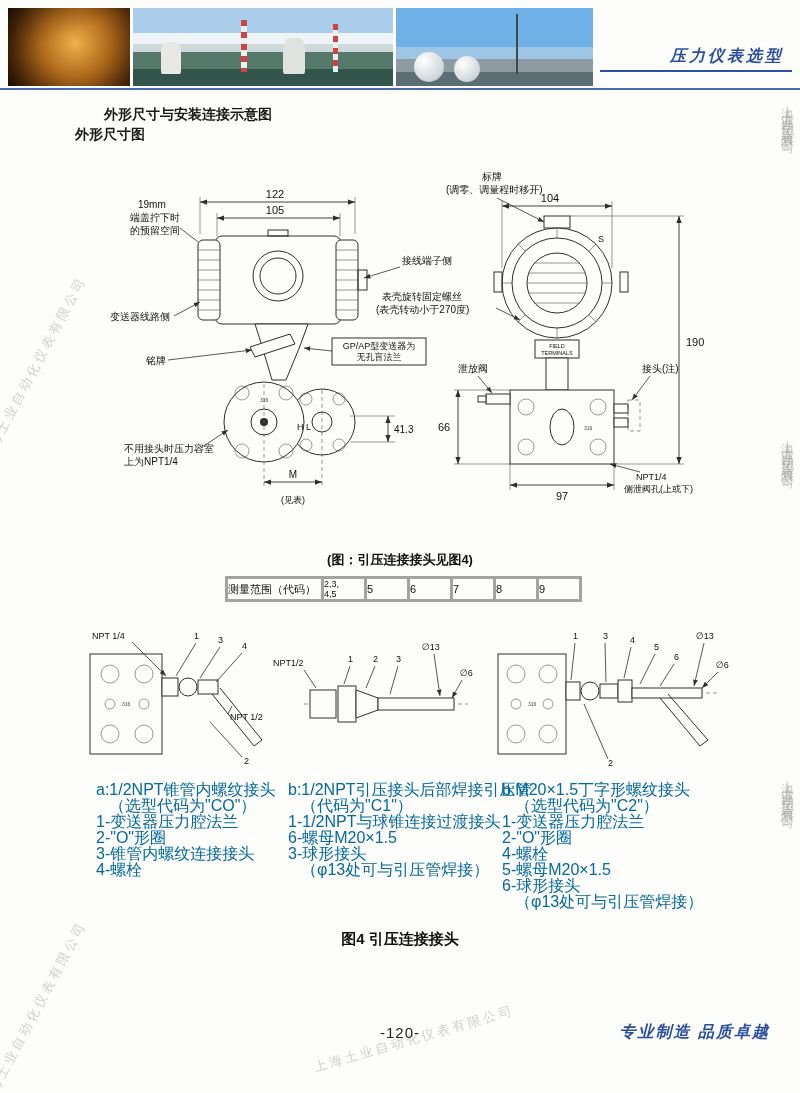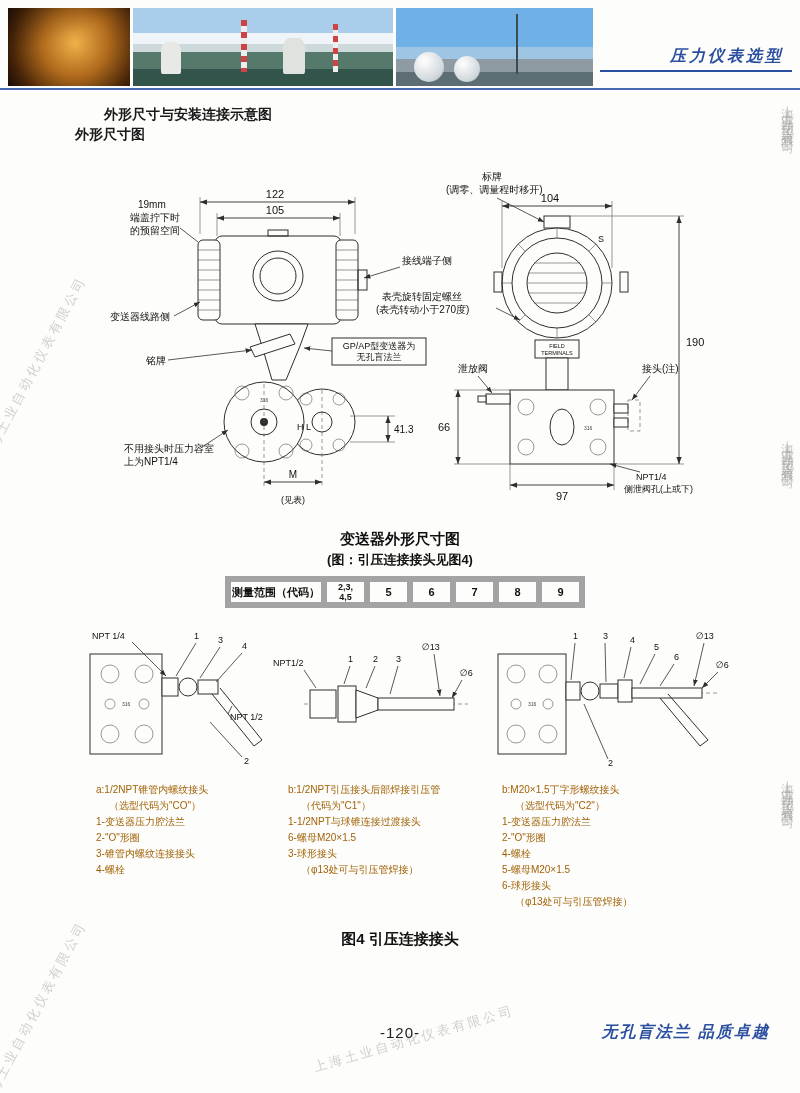--- a/index.html
+++ b/index.html
@@ -8,26 +8,26 @@
   .abs { position:absolute; }
   
   .photo { position:absolute; top:8px; height:78px; }
   .hdr-title { position:absolute; font-style:italic; font-weight:bold; font-size:16px; letter-spacing:3px; color:#2b4fa0; }
   .blue-rule { position:absolute; background:#2b4fa0; }
   
   .h-main { font-weight:bold; font-size:14px; color:#1a1a1a; }
   .cap-center { width:800px; text-align:center; color:#111; }
   
   table.size { border-collapse:collapse; }
-  table.size td { border:6px solid #a3a3a3; text-align:center; vertical-align:middle; font-size:11px; color:#111;font-weight:bold; }
+  table.size td { border:3px solid #a3a3a3; text-align:left; vertical-align:middle; font-size:11px; color:#111; }
   table.size td.hd { width:96px; font-size:11px; }
   table.size td.c { width:43px;margin-top:28px; }
   .tiny2 { font-size:9px; line-height:10px; }
   
-  .desc { position:absolute; font-size:10px; color:#a16207; }
+  .desc { position:absolute; font-size:16px; color:#0369a1; }
   .d-line { line-height:16px; white-space:nowrap; }
   .d-line.ind { padding-left:13px; }
   
   .slogan { font-style:italic; font-weight:bold; font-size:16px; letter-spacing:2px; color:#2b4fa0; }
   .pageno { font-size:15px; color:#222; letter-spacing:1px; }
   
   .wm { position:absolute; color:rgba(150,150,150,0.45); font-size:13px; letter-spacing:3px; white-space:nowrap; z-index:1; }
   .wm.vert { writing-mode:vertical-rl; }
   .content { position:absolute; inset:0; z-index:2; }
   
@@ -252,21 +252,20 @@
           <line class="thin" x1="564" y1="314" x2="564" y2="340"></line>
         <line class="dim" x1="460" y1="335" x2="564" y2="335"></line>
         <text class="t11 mid" x="512" y="350">97</text>
 
         <text class="t9" x="586" y="330">NPT1/4</text>
         <text class="t9" x="574" y="342">侧泄阀孔(上或下)</text>
         <line class="ldr" x1="590" y1="322" x2="560" y2="314" marker-end="url(#ar)"></line>
       </g>
     </svg>
 
-    <div class="abs cap-center" style="top:530px; font-weight:bold; font-size:15px;">变送器外形尺寸图</div>
     <div class="abs cap-center" style="top:551px; font-size:13px; font-weight:bold;">(图：引压连接接头见图4)</div>
 
     <table class="size abs" style="left:225px; top:576px;">
       <tbody>
           <tr>
         <td class="hd" style="height:23px;">测量范围（代码）</td>
         <td class="c">
           <div class="tiny2">2,3,</div>
           <div class="tiny2">4,5</div>
         </td>
@@ -390,16 +389,16 @@
       <div class="d-line">2-"O"形圈</div>
       <div class="d-line">4-螺栓</div>
       <div class="d-line">5-螺母M20×1.5</div>
       <div class="d-line">6-球形接头</div>
       <div class="d-line ind">（φ13处可与引压管焊接）</div>
     </div>
 
     <div class="abs cap-center" style="top:930px; font-weight:bold; font-size:15px;">图4 引压连接接头</div>
 
     <div class="abs cap-center pageno" style="top:1024px;">-120-</div>
-    <div class="abs slogan" style="left:540px; top:1022px; width:230px; text-align:right;">无孔盲法兰  品质卓越</div>
+    <div class="abs slogan" style="left:540px; top:1022px; width:230px; text-align:right;">专业制造  品质卓越</div>
 
   </div>
 </div>
 
 </body></html>

